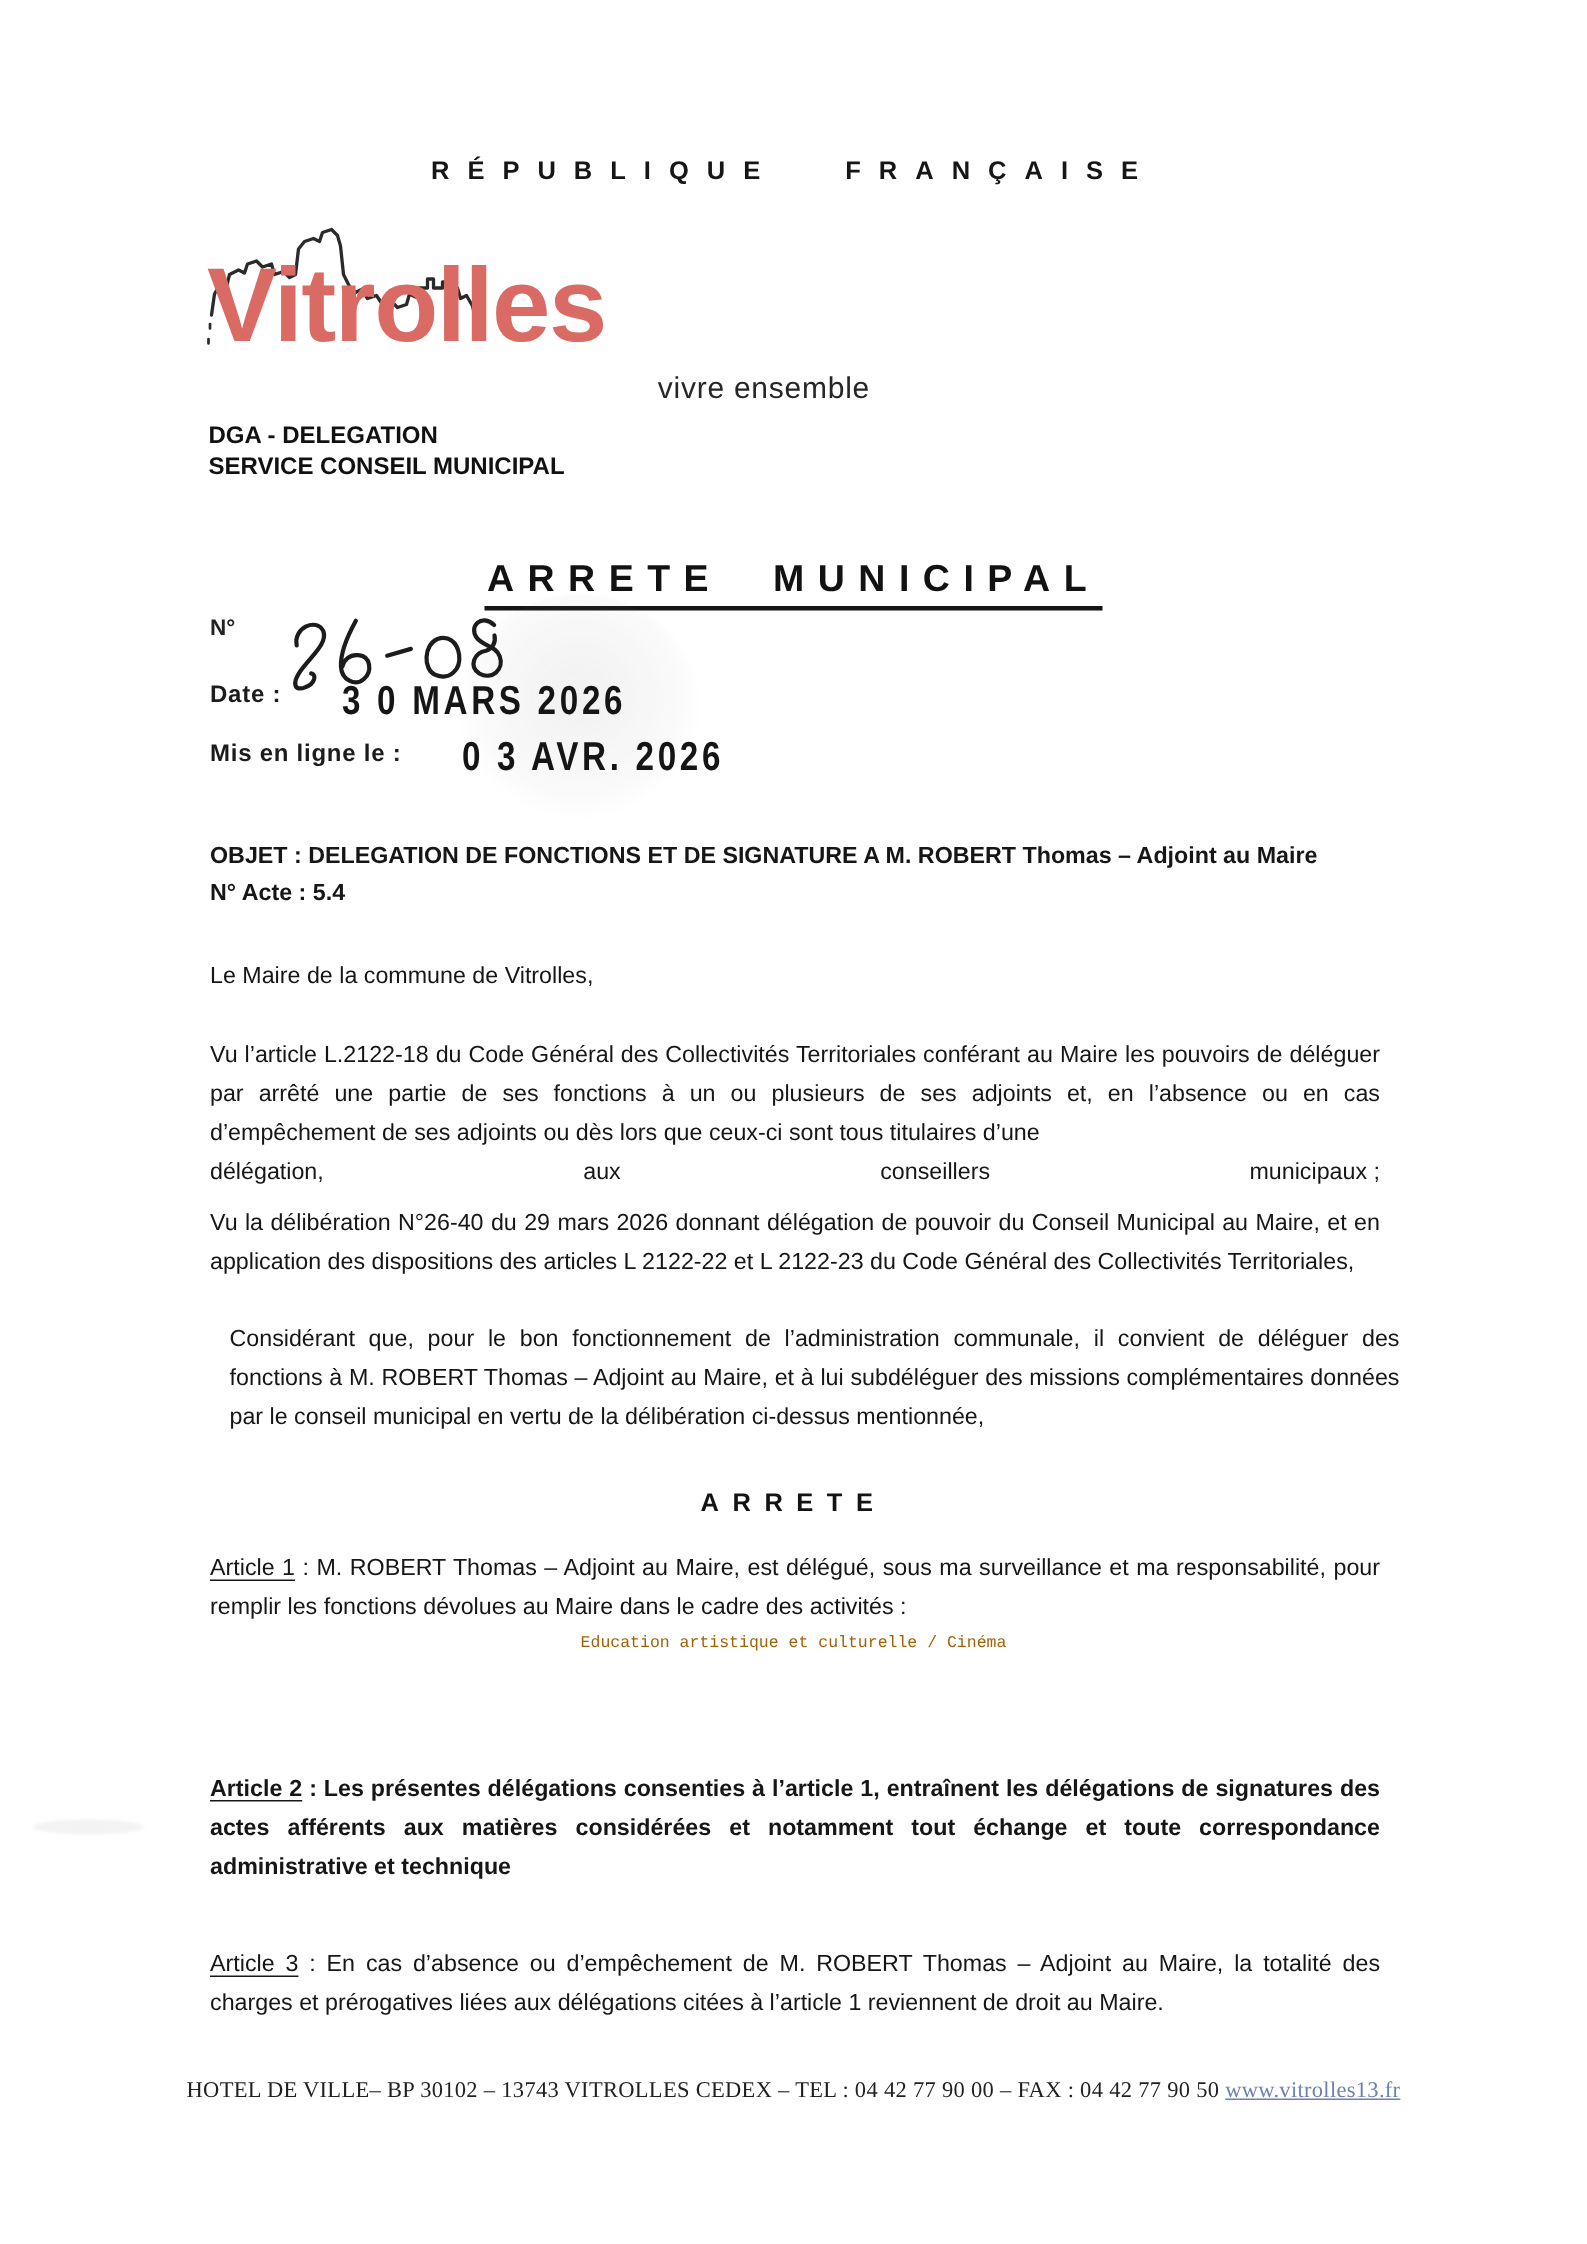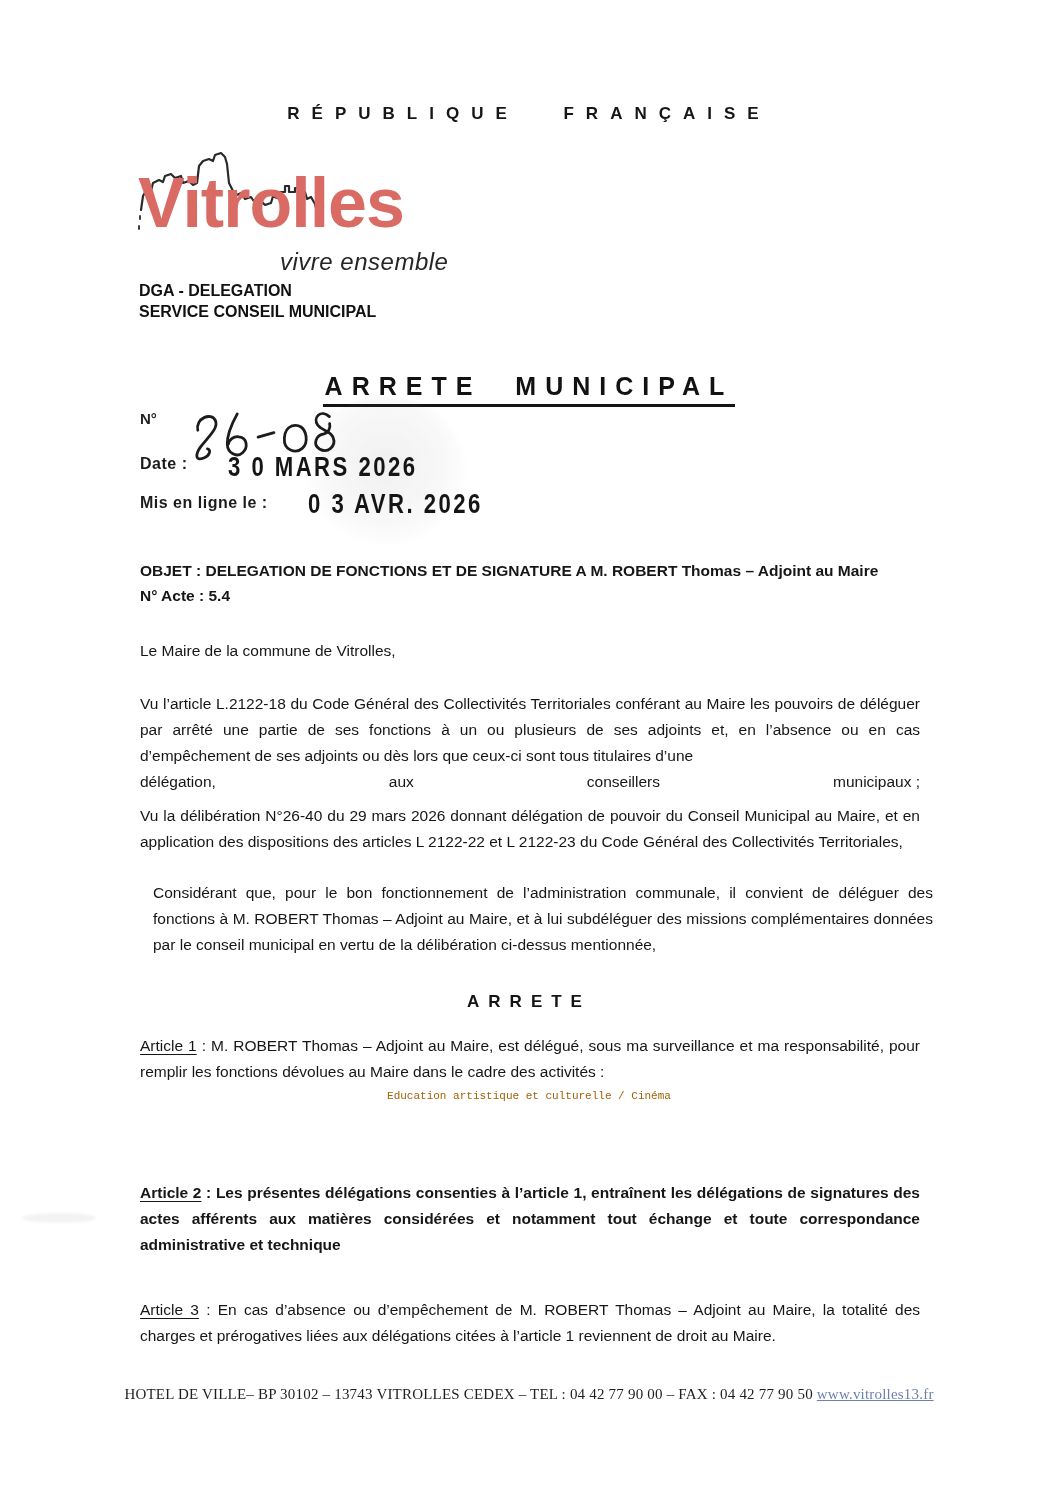--- a/index.html
+++ b/index.html
@@ -26,22 +26,22 @@
   
   .logo-wrap{left:130px;top:146px;width:340px;height:150px;}
   .skyline{position:absolute;left:6px;top:0;}
   .wordmark{
     position:absolute;left:8px;top:22px;
     font-size:70px;font-weight:bold;letter-spacing:-1px;
     line-height:1;
   }
   .tagline{
     position:absolute;left:150px;top:102px;width:300px;
-    text-align:left;
-    font-size:24px;color:#262626;letter-spacing:0.5px;font-style:italic;
+    text-align:right;
+    font-size:20px;color:#262626;letter-spacing:0.5px;
   }
   .service{
     left:139px;top:280px;
     font-size:16px;font-weight:bold;line-height:21px;color:#111;
   }
 
   
   .title-wrap{top:372px;left:0;width:100%;text-align:center;}
   .doc-title{
     display:inline-block;

